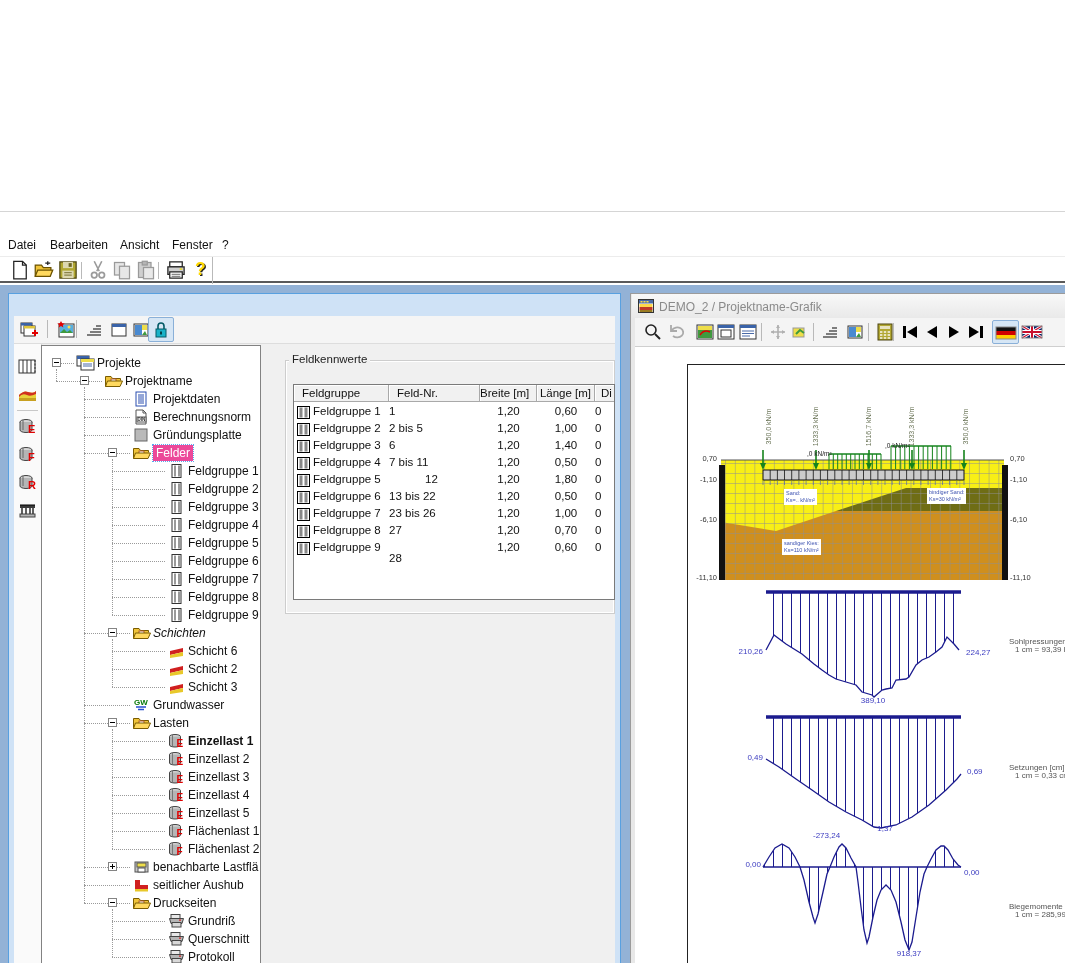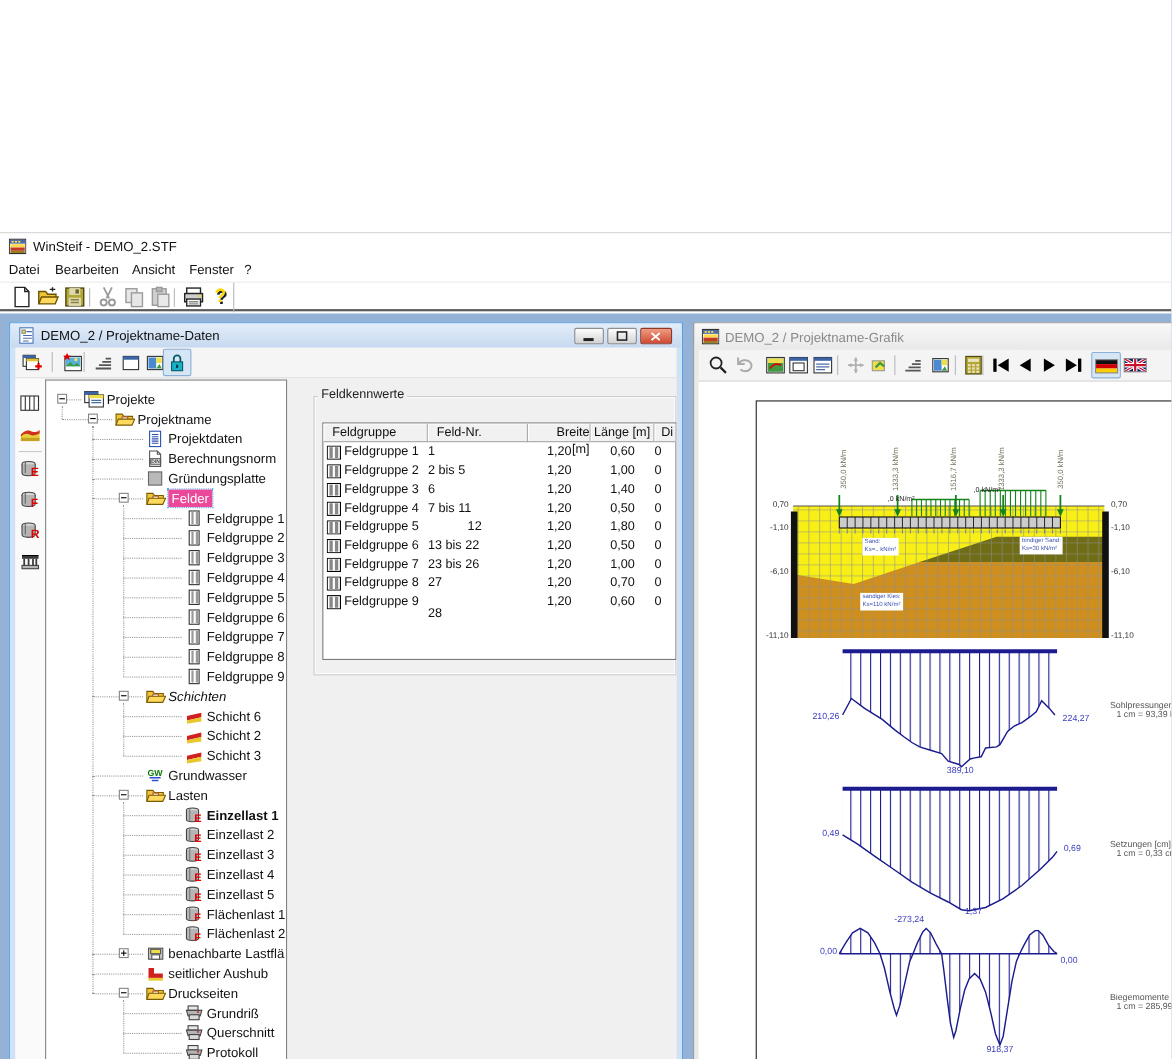--- a/index.html
+++ b/index.html
@@ -58,33 +58,20 @@
 .chart-lbl{font-size:8px;color:#3c3cc0}
 .cap{font-size:8px;color:#555}
 .soilbox{position:absolute;background:#fff;font-size:5.5px;line-height:7px;color:#3d52b0;padding:1px 2px;white-space:nowrap}
 .aload{font-size:6.5px;color:#222}
 </style>
 </head>
 <body>
 
 <div id="screen">
   <div id="app">
-    <div id="titlebar">
-      <span class="ticon" id="appicon"><svg viewBox="0 0 16 16">
-            <rect x="0.5" y="1.5" width="15" height="13" fill="#fff" stroke="#333"></rect>
-            <rect x="1" y="2" width="14" height="3.5" fill="#4a6ba8"></rect>
-            <rect x="2.5" y="3" width="2" height="1.5" fill="#ffe14a"></rect>
-            <rect x="5.5" y="3" width="2" height="1.5" fill="#ffe14a"></rect>
-            <rect x="8.5" y="3" width="2" height="1.5" fill="#ffe14a"></rect>
-            <rect x="1.5" y="6" width="13" height="3" fill="#ffd94a"></rect>
-            <rect x="1.5" y="9" width="13" height="3" fill="#c03a28"></rect>
-            <rect x="1.5" y="12" width="13" height="2" fill="#9a7c22"></rect>
-          </svg></span>
-      <span class="ttext">WinSteif - DEMO_2.STF</span>
-    </div>
     <div id="menubar">
         <span class="menu-item" style="left: 8px;">Datei</span>
         <span class="menu-item" style="left: 50px;">Bearbeiten</span>
         <span class="menu-item" style="left: 120px;">Ansicht</span>
         <span class="menu-item" style="left: 172px;">Fenster</span>
         <span class="menu-item" style="left: 222px;">?</span>
       </div>
     <div id="maintb">
         <span class="tbtn" style="left: 10px;"><svg viewBox="0 0 16 16">
             <path d="M3 1 h7 l3 3 v11 h-10 z" fill="#fff" stroke="#222"></path>
@@ -126,37 +113,20 @@
         <span class="tbtn" style="left: 190px;"><svg viewBox="0 0 16 16">
             <text x="5" y="13" font-size="14" font-weight="bold" fill="#222">?</text>
             <text x="4" y="12" font-size="14" font-weight="bold" fill="#ffd800">?</text>
           </svg></span>
         <span class="vsep" style="left: 81px; top: 5px; height: 17px;"></span>
         <span class="vsep" style="left: 158px; top: 5px; height: 17px;"></span>
         <span class="vsep" style="left: 212px; top: 0px; height: 27px;"></span>
       </div>
     <div id="mdi">
       <div id="win-data">
-        <div id="wd-title">
-          <span class="ticon" id="wdicon"><svg viewBox="0 0 16 16">
-                <rect x="2" y="1" width="12" height="14" fill="#fff" stroke="#4a7ab5"></rect>
-                <rect x="4" y="3" width="3" height="3" fill="#eede4a" stroke="#888"></rect>
-                <path d="M8 4.5 h5 M5 8 h8 M5 10.5 h8 M5 13 h5" stroke="#4a6ba8"></path>
-              </svg></span>
-          <span class="ttext">DEMO_2 / Projektname-Daten</span>
-          <span class="capbtn" style="left:512px"><svg viewBox="0 0 27 15">
-                <rect x="8" y="9" width="10" height="3" fill="#222"></rect>
-              </svg></span>
-          <span class="capbtn" style="left:542px"><svg viewBox="0 0 27 15">
-                <rect x="9" y="3" width="9" height="8" fill="none" stroke="#222" stroke-width="1.5"></rect>
-              </svg></span>
-          <span class="capbtn close" style="left:572px"><svg viewBox="0 0 29 15">
-                <path d="M10 4 L18 11 M18 4 L10 11" stroke="#fff" stroke-width="1.8"></path>
-              </svg></span>
-        </div>
         <div id="wd-tb">
             <span class="tbtn" style="left: 5px; top: 4px;"><svg viewBox="0 0 20 20">
                 <rect x="2" y="3" width="11" height="10" fill="#fff" stroke="#333"></rect>
                 <rect x="2" y="3" width="11" height="2.5" fill="#3a63a8"></rect>
                 <rect x="5" y="6" width="11" height="10" fill="#fff" stroke="#333"></rect>
                 <rect x="5" y="6" width="11" height="2.5" fill="#e0c53a"></rect>
                 <path d="M13 13 h6 M16 10 v6" stroke="#e00000" stroke-width="2"></path>
               </svg></span>
             <span class="tbtn" style="left: 42px; top: 4px;"><svg viewBox="0 0 20 20">
                 <rect x="3" y="4" width="15" height="13" fill="#fff" stroke="#333"></rect>
@@ -505,21 +475,21 @@
                   <rect x="12" y="6.5" width="2" height="1.2" fill="#d02020"></rect>
                 </svg></span>
               <span class="trow-text" style="left: 146px; top: 603px;">Protokoll</span>
             </div>
           <div id="wd-right" style="position:absolute;left:248px;top:0;right:0;bottom:0;background:#f0f0f0;overflow:hidden">
             <div id="groupbox" style="left:23px;top:16px;width:330px;height:254px"></div>
             <div id="grouplabel" style="left:27px;top:9px">Feldkennwerte</div>
             <div id="ftable" style="left:31px;top:40px;width:322px;height:216px">
                 <div class="th" style="left: 0px; width: 95px; text-align: left; padding-left: 8px;">Feldgruppe</div>
                 <div class="th" style="left: 95px; width: 91px; text-align: left; padding-left: 8px;">Feld-Nr.</div>
-                <div class="th" style="left: 186px; width: 57px; text-align: right; padding-left: 14px;">Breite [m]</div>
+                <div class="th" style="left: 186px; width: 57px; text-align: left; padding-left: 0px;">Breite [m]</div>
                 <div class="th" style="left: 243px; width: 58px; text-align: center; padding-left: 0px;">Länge [m]</div>
                 <div class="th" style="left: 301px; width: 24px; text-align: center; padding-left: 0px;">Di</div>
                 <span class="rowicon" style="left: 3px; top: 20px;"><svg viewBox="0 0 13 13">
                     <rect x="0.5" y="0.5" width="12" height="12" fill="#fff" stroke="#000"></rect>
                     <rect x="2.5" y="1.5" width="3" height="10" fill="#888"></rect>
                     <rect x="7.5" y="1.5" width="3" height="10" fill="#888"></rect>
                   </svg></span>
                 <div class="td" style="left: 19px; top: 18px; width: 76px; text-align: left;">Feldgruppe 1</div>
                 <div class="td" style="left: 95px; top: 18px; width: 85px; text-align: left;">1</div>
                 <div class="td" style="left: 186px; top: 18px; width: 57px; text-align: center;">1,20</div>

